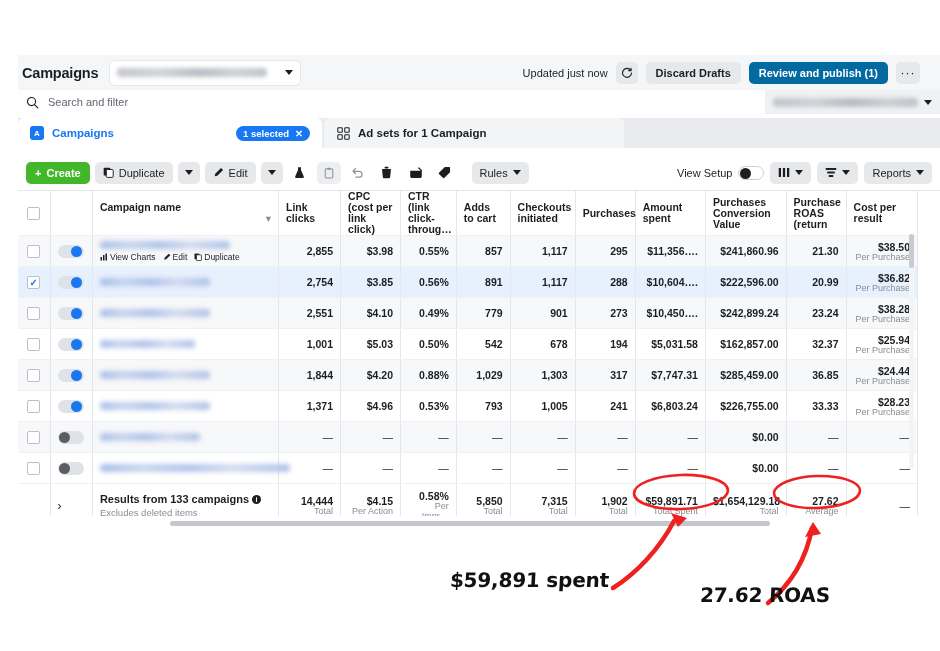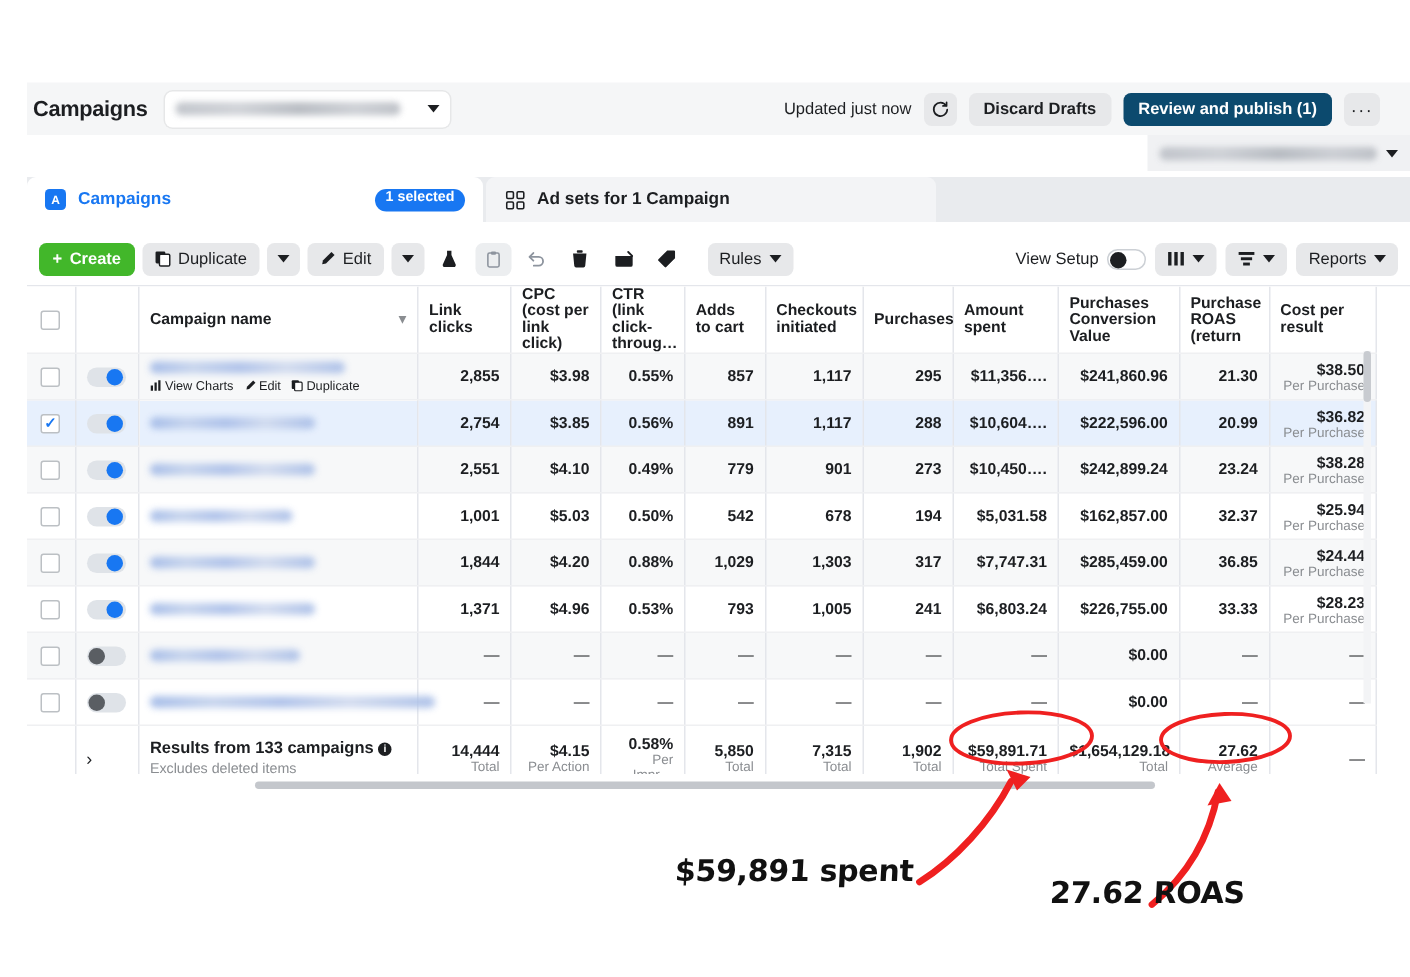--- a/index.html
+++ b/index.html
@@ -39,21 +39,21 @@
   .icon-btn-round {
     width:22px;height:22px;border-radius:5px;background:#e7e8ea;
     display:flex;align-items:center;justify-content:center;
   }
   .btn-grey {
     height:22px; background:#e7e8ea; border-radius:5px;
     font-size:11px; font-weight:700; color:#1c1e21;
     display:flex;align-items:center; padding:0 10px;
   }
   .btn-blue {
-    height:22px; background:#0c4a6e; border-radius:5px;
+    height:22px; background:#0369a1; border-radius:5px;
     font-size:11px; font-weight:700; color:#fff;
     display:flex;align-items:center; padding:0 10px;
   }
   .btn-dots {
     width:24px;height:22px;background:#e7e8ea;border-radius:5px;
     display:flex;align-items:center;justify-content:center;
     font-size:12px;color:#1c1e21;letter-spacing:1px;
   }
 
   
@@ -81,21 +81,21 @@
     font-size:11.5px; font-weight:700; color:#1c1e21;
     border-radius: 6px 6px 0 0;
   }
   .tab.active { background:#fff; color:#1877f2; }
   .tab.t1 { width:304px; }
   .tab.t2 { width:300px; }
   .tab.t3 { width:300px; }
   .tab-badge {
     margin-left:auto; height:15px; background:#1877f2; color:#fff;
     border-radius:9px; font-size:9.5px; font-weight:700;
-    display:flex;align-items:center; gap:6px; padding:0 7px;flex-direction:column;
+    display:flex;align-items:center; gap:6px; padding:0 7px;
   }
   .tab-ico-blue { width:14px;height:14px;border-radius:3px;background:#1877f2;
     display:flex;align-items:center;justify-content:center;color:#fff;font-size:8px;font-weight:700;}
   .tab-ico-grey { width:14px;height:14px; color:#1c1e21; display:flex;align-items:center;justify-content:center;}
 
   
   .toolbar {
     position:absolute; left:18px; top:155px; width:922px; height:36px;
     background:#fff; display:flex; align-items:center; gap:5px; padding:0 8px;
     border-bottom:1px solid #e4e6eb;
@@ -196,20 +196,27 @@
             <path d="M13.4 1.6v3.2h-3.2" fill="none" stroke="#1c1e21" stroke-width="1.5" stroke-linecap="round" stroke-linejoin="round"></path>
           </svg>
       </div>
       <div class="btn-grey">Discard Drafts</div>
       <div class="btn-blue">Review and publish (1)</div>
       <div class="btn-dots">···</div>
     </div>
   </div>
 
   <div class="searchrow">
+    <div class="srch-wrap">
+      <svg width="13" height="13" viewBox="0 0 16 16">
+          <circle cx="6.8" cy="6.8" r="5" fill="none" stroke="#1c1e21" stroke-width="1.4"></circle>
+          <path d="M10.5 10.5L14.5 14.5" stroke="#1c1e21" stroke-width="1.4" stroke-linecap="round"></path>
+        </svg>
+      <div class="srch-ph">Search and filter</div>
+    </div>
     <div class="srch-blur">
       <div class="blur-pill"></div>
       <div class="caret"></div>
     </div>
   </div>
 
   <div class="tabsrow">
     <div class="tab t1 active">
       <div class="tab-ico-blue">A</div>
       <span>Campaigns</span>
@@ -339,21 +346,21 @@
         <col class="col-n9">
           <col class="col-n10">
       </colgroup>
       <thead>
         <tr>
           <th>
             <div class="chkbox"></div>
           </th>
           <th></th>
           <th class="th-name">
-            <div style="display:flex;align-items:flex-start;">
+            <div style="display:flex;align-items:flex-start;flex-direction:column;">
               <span>Campaign name</span>
               <span style="margin-left:auto;color:#8a8d91;font-weight:400;">▾</span>
             </div>
           </th>
           <th class="th-num">Link clicks</th>
           <th class="th-num">CPC (cost per link click)</th>
           <th class="th-num">CTR (link click-throug…</th>
           <th class="th-num">Adds to cart</th>
           <th class="th-num">Checkouts initiated</th>
           <th class="th-num">Purchases</th>

